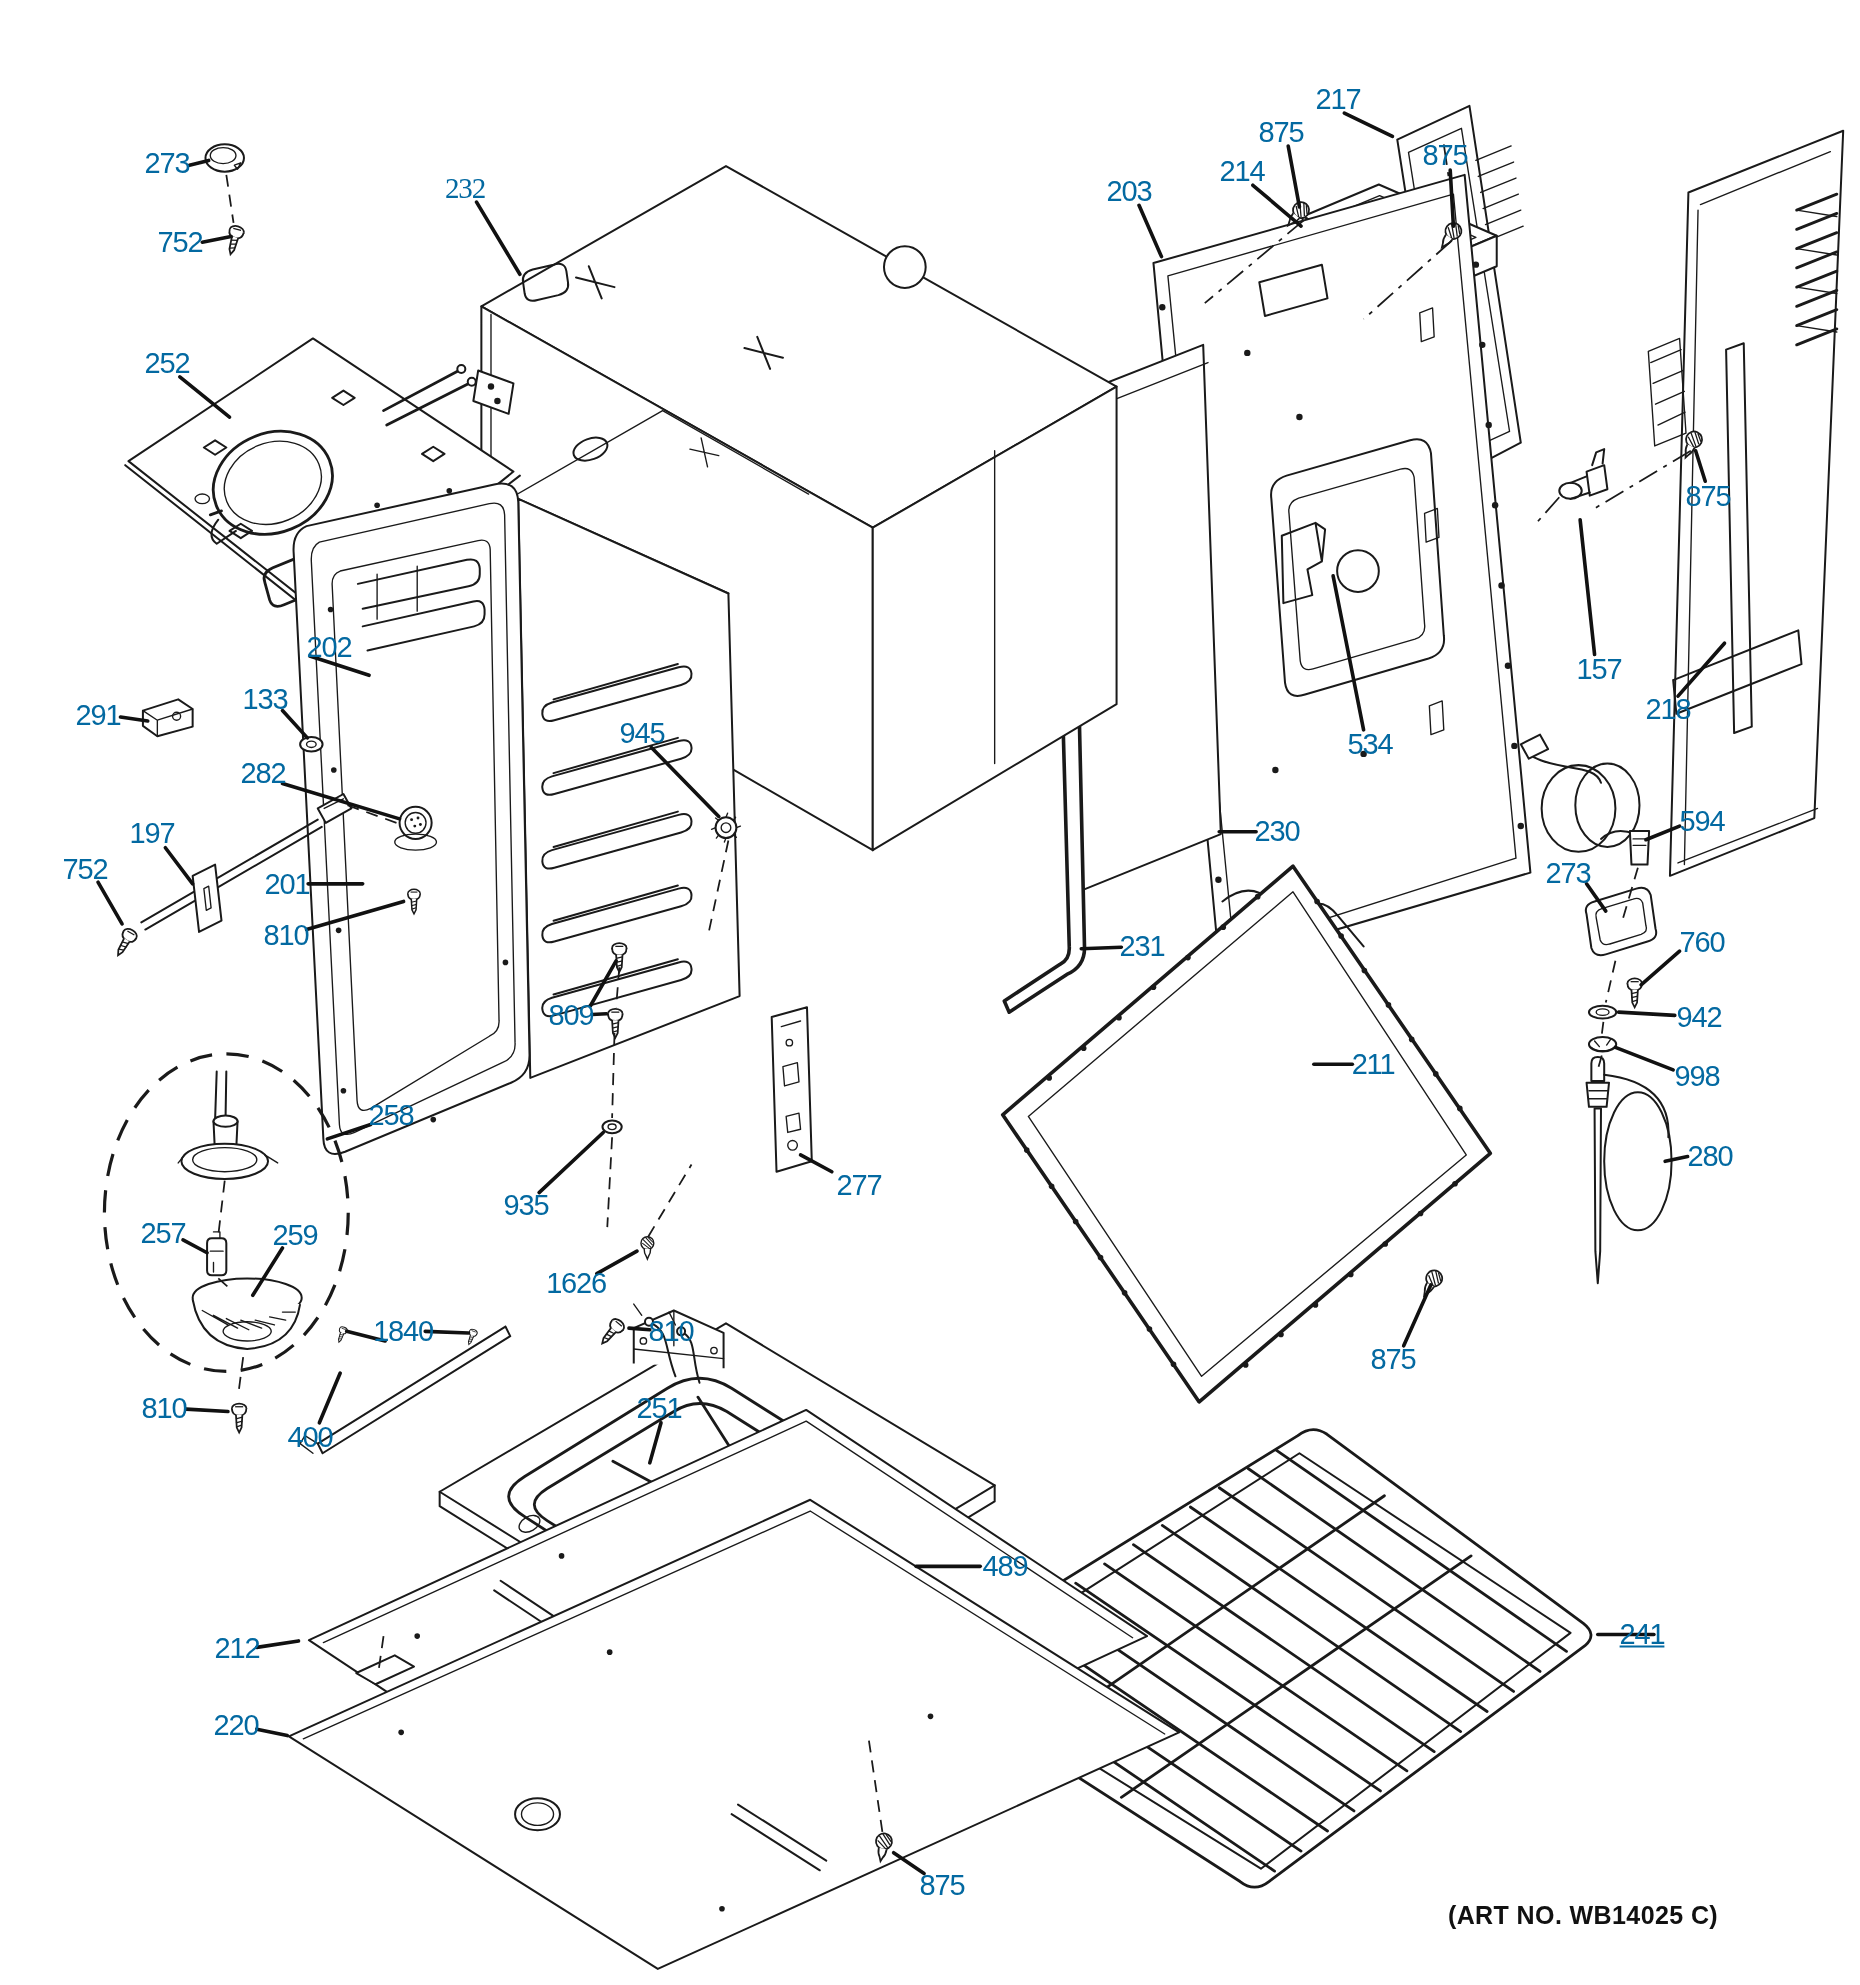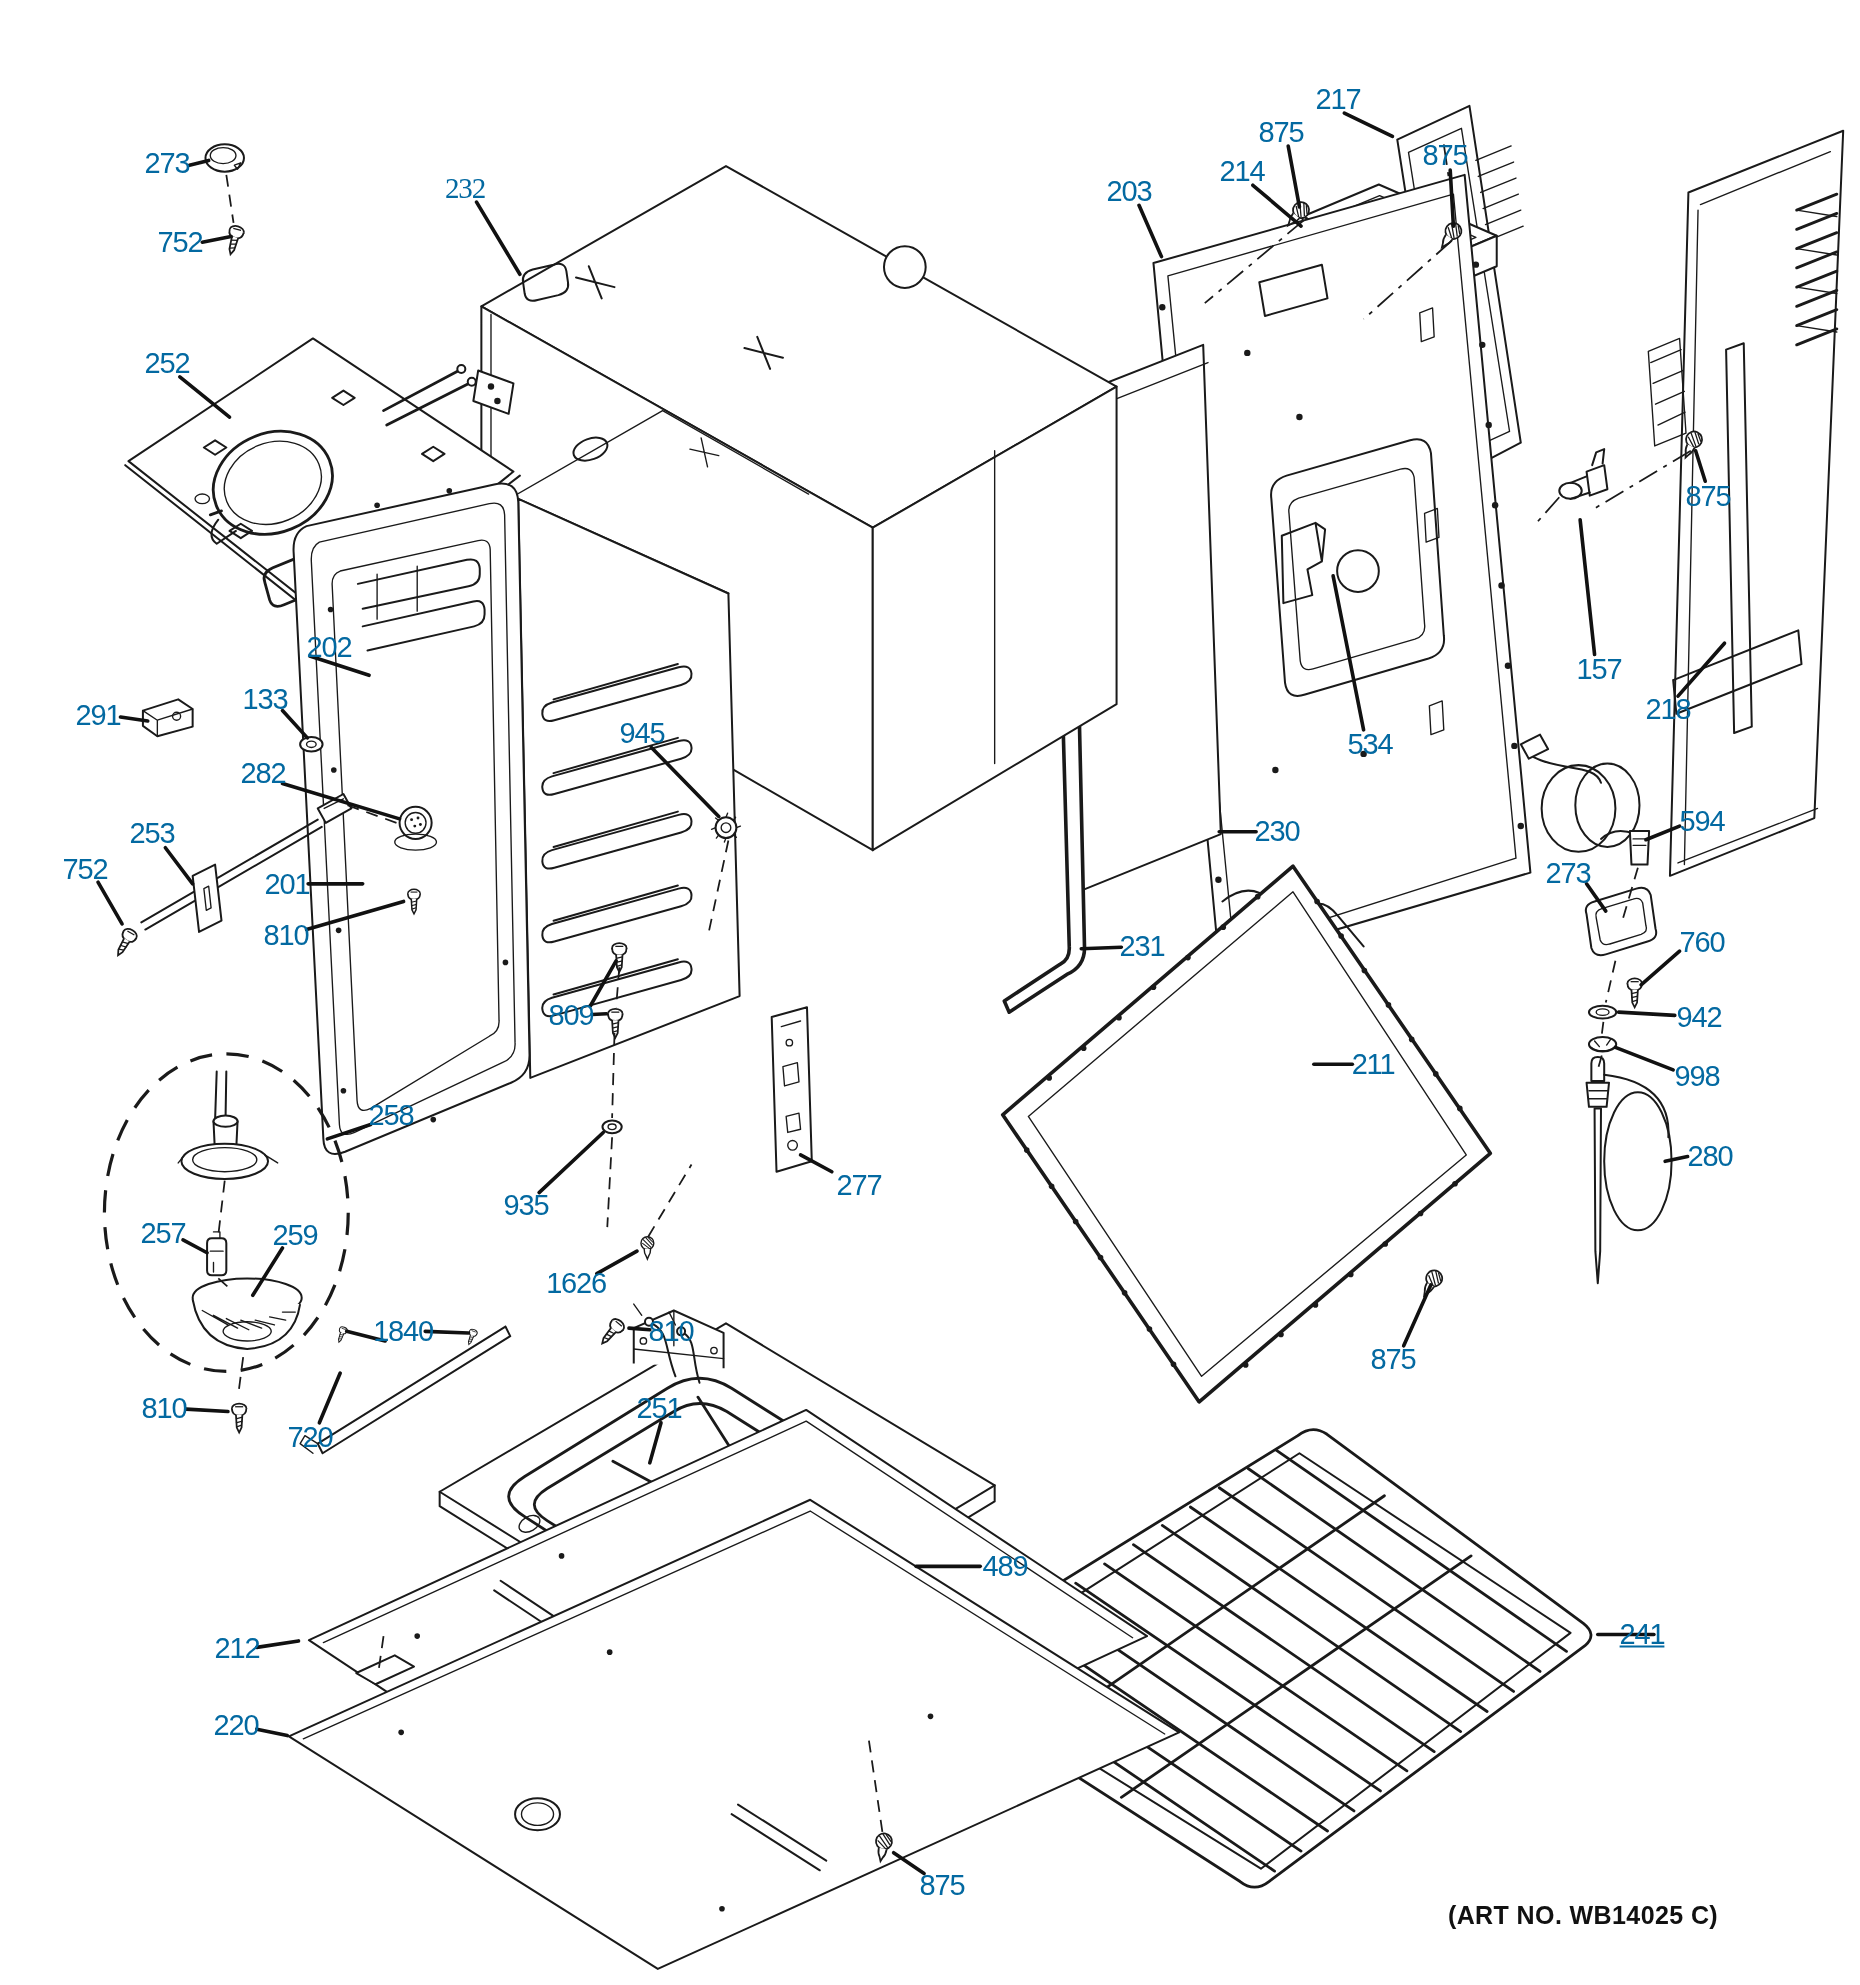--- a/index.html
+++ b/index.html
@@ -461,34 +461,34 @@
       <div class="part-label" style="left: 1702px; top: 942px;">760</div>
       <div class="part-label" style="left: 1699px; top: 1017px;">942</div>
       <div class="part-label" style="left: 1697px; top: 1076px;">998</div>
       <div class="part-label" style="left: 1710px; top: 1156px;">280</div>
       <div class="part-label" style="left: 1708px; top: 496px;">875</div>
       <div class="part-label" style="left: 1393px; top: 1359px;">875</div>
       <div class="part-label" style="left: 391px; top: 1115px;">258</div>
       <div class="part-label" style="left: 163px; top: 1233px;">257</div>
       <div class="part-label" style="left: 295px; top: 1235px;">259</div>
       <div class="part-label" style="left: 164px; top: 1408px;">810</div>
-      <div class="part-label" style="left: 310px; top: 1437px;">720</div>
+      <div class="part-label" style="left: 310px; top: 1437px;">400</div>
       <div class="part-label" style="left: 403px; top: 1331px;">1840</div>
       <div class="part-label" style="left: 671px; top: 1331px;">810</div>
       <div class="part-label" style="left: 659px; top: 1408px;">251</div>
       <div class="part-label" style="left: 1005px; top: 1566px;">489</div>
       <div class="part-label" style="left: 237px; top: 1648px;">212</div>
       <div class="part-label" style="left: 236px; top: 1725px;">220</div>
       <div class="part-label" style="left: 942px; top: 1885px;">875</div>
       <div class="part-label" style="left: 1642px; top: 1634px; text-decoration: underline;">241</div>
       <div class="part-label" style="left: 98px; top: 715px;">291</div>
       <div class="part-label" style="left: 265px; top: 699px;">133</div>
       <div class="part-label" style="left: 297px; top: 647px; margin-left: 32px;">202</div>
       <div class="part-label" style="left: 263px; top: 773px;">282</div>
-      <div class="part-label" style="left: 152px; top: 833px;">253</div>
+      <div class="part-label" style="left: 152px; top: 833px;">197</div>
       <div class="part-label" style="left: 85px; top: 869px;">752</div>
       <div class="part-label" style="left: 287px; top: 884px;">201</div>
       <div class="part-label" style="left: 286px; top: 935px;">810</div>
       <div class="part-label" style="left: 642px; top: 733px;">945</div>
       <div class="part-label" style="left: 571px; top: 1015px;">809</div>
       <div class="part-label" style="left: 526px; top: 1205px;">935</div>
       <div class="part-label" style="left: 576px; top: 1283px;">1626</div>
       <div class="part-label" style="left: 839px; top: 1185px; margin-left: 20px;">277</div>
     </div>
 

